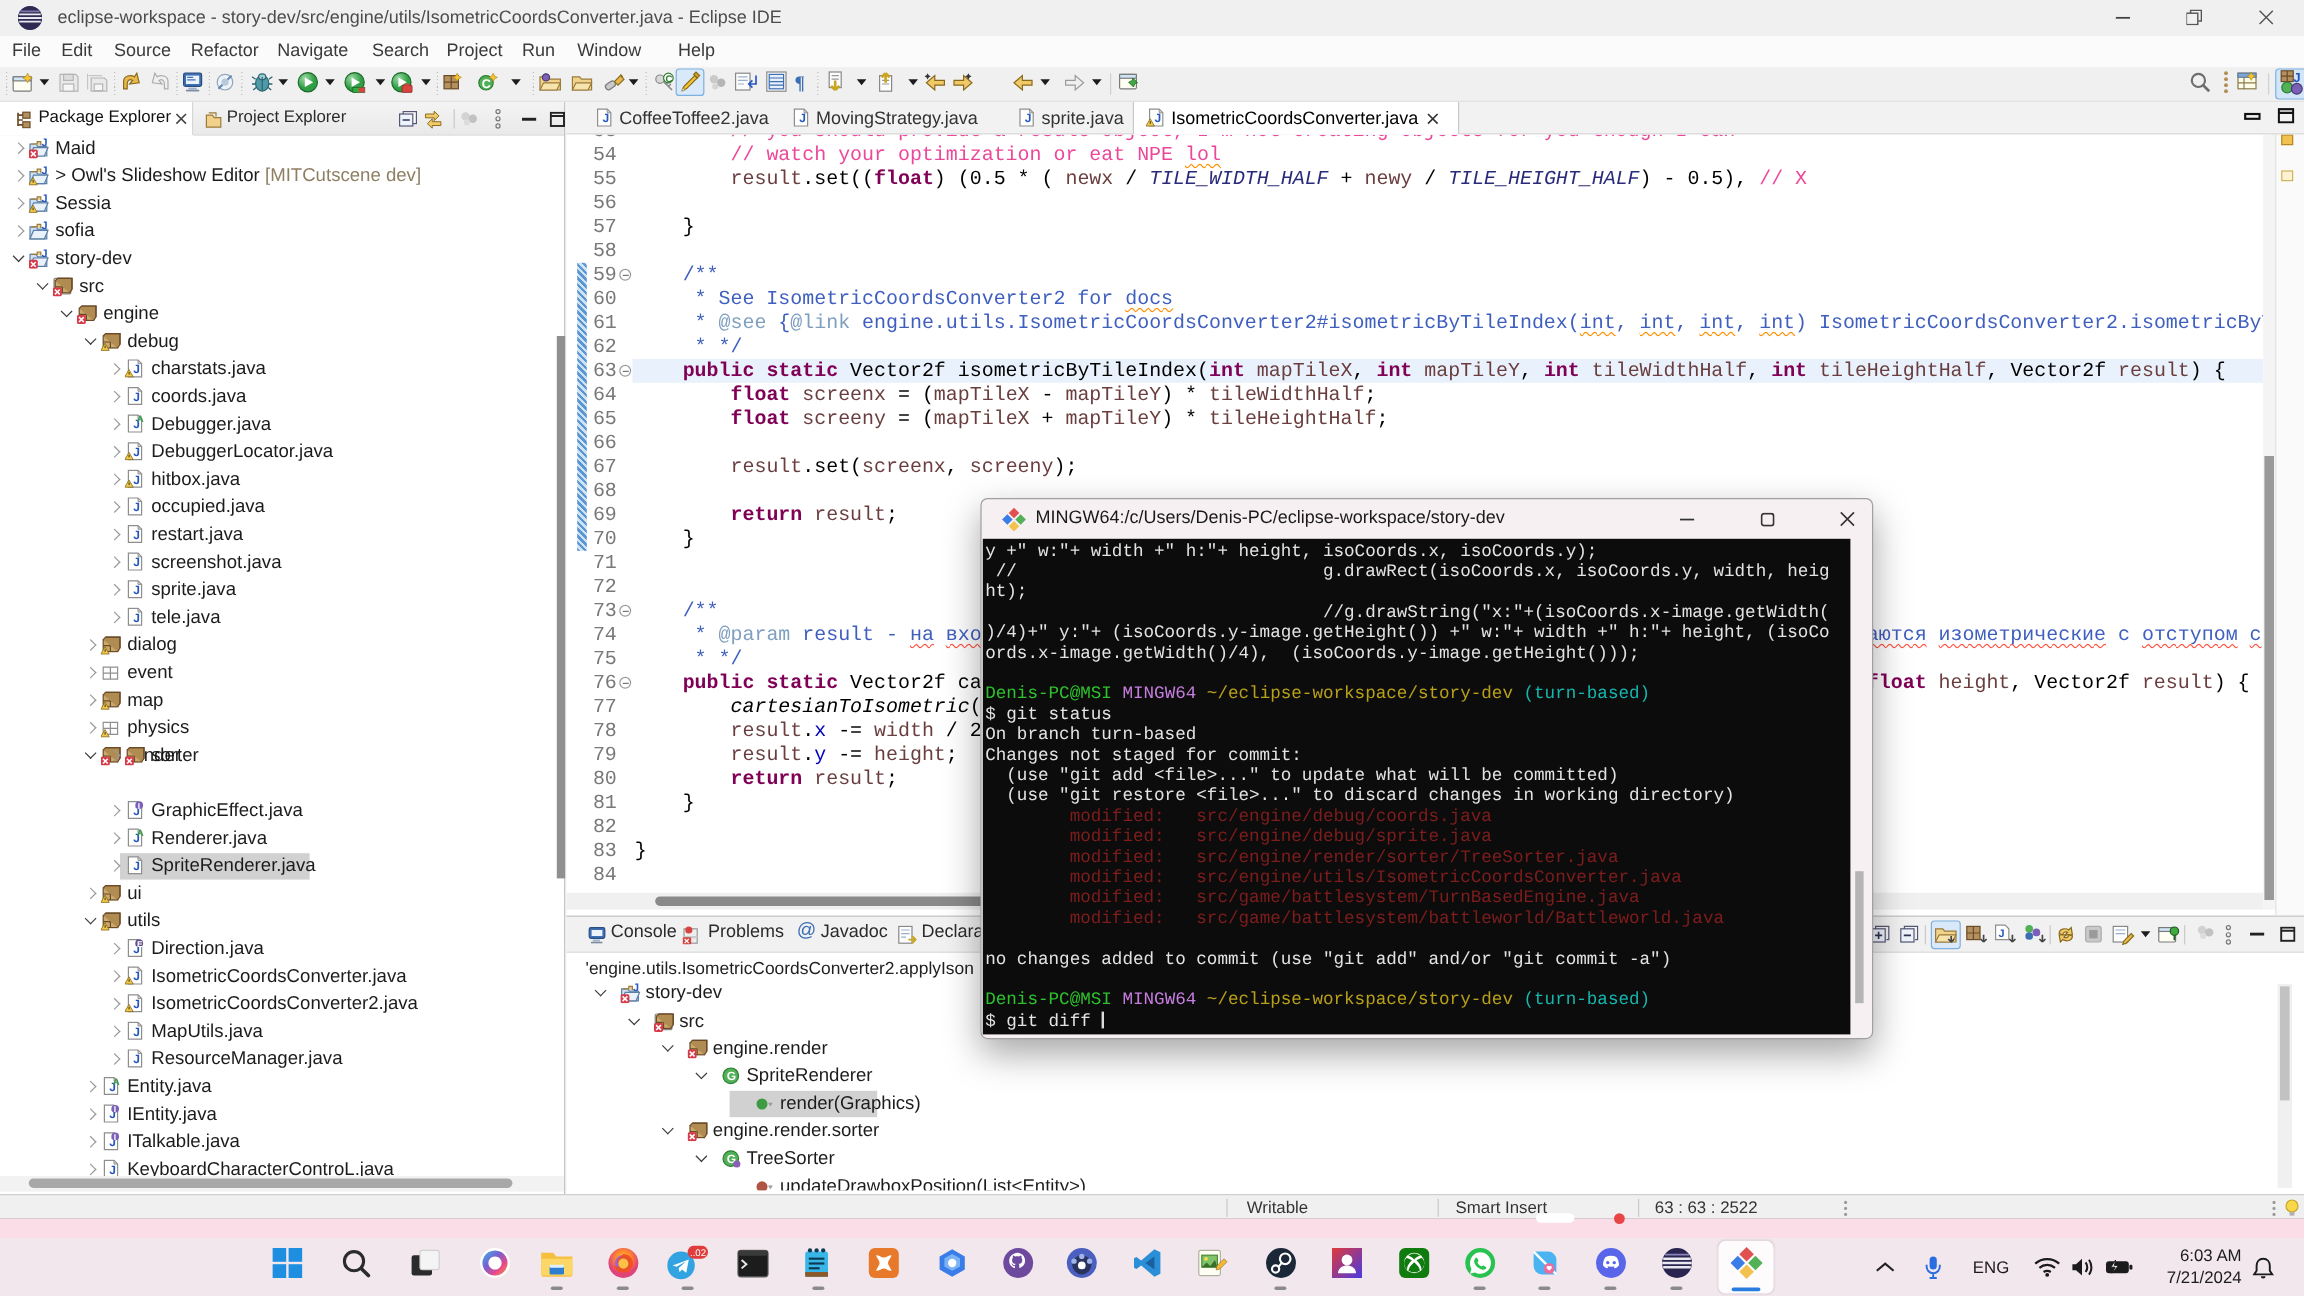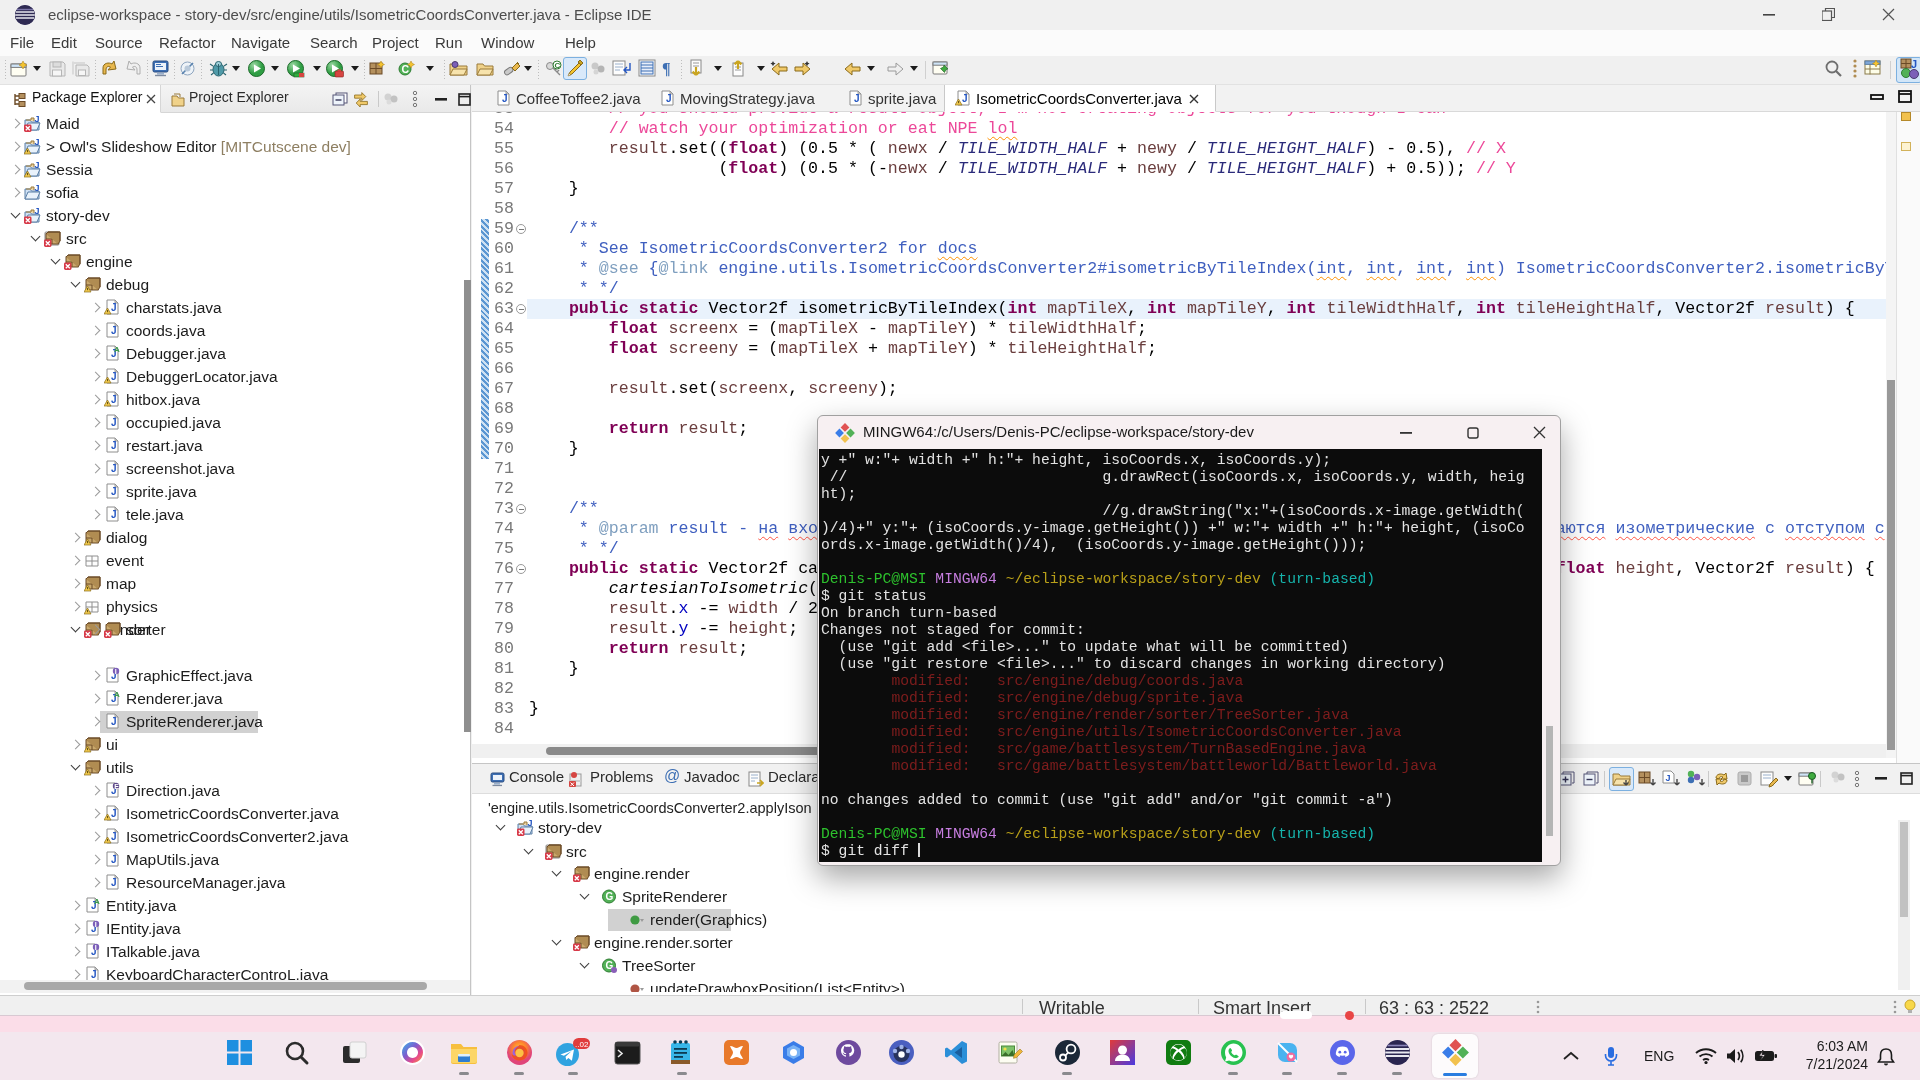--- a/index.html
+++ b/index.html
@@ -33,21 +33,21 @@
 .t{color:#7f9fbf;font-weight:normal}
 .v{color:#6a3e3e}
 .s{color:#2a2a7a;font-style:italic}
 .f{color:#0000c0}
 .m{font-style:italic}
 .wo{text-decoration:underline wavy #ff9000 1px;text-underline-offset:3px;text-decoration-skip-ink:none}
 .wr{text-decoration:underline wavy #ff5544 1px;text-underline-offset:3px;text-decoration-skip-ink:none}
 #bpanel{left:472px;top:763px;width:1448px;height:232px;background:#fff}
 #btabs{position:absolute;left:0;top:0;width:1448px;height:31px;background:#f1f1f1;border-bottom:1px solid #ddd;border-top:1px solid #c5c5c5}
 .btab{position:absolute;top:4px;font-size:15px;color:#2b2b2b}
-#statusbar{left:0;top:995px;width:1920px;height:21px;background:#f0f0f0;border-top:1px solid #cecece;border-bottom:1px solid #d8c9d2;font-size:18px;color:#333}
+#statusbar{left:0;top:995px;width:1920px;height:21px;background:#f0f0f0;border-top:1px solid #cecece;border-bottom:1px solid #d8c9d2;font-size:14px;color:#333}
 #deskstrip{left:0;top:1016px;width:1920px;height:16px;background:#fbdde8}
 #taskbar{left:0;top:1032px;width:1920px;height:48px;background:#f3e7ee}
 .pill{position:absolute;top:1071.5px;width:10px;height:3px;border-radius:2px;background:#8a8a8e}
 .tray{position:absolute;font-size:14px;color:#1b1b1b}
 #terminal{left:817px;top:415px;width:744px;height:451px;background:#f7f0f2;border-radius:6px;border:1px solid #a0a0a0;box-shadow:0 12px 30px rgba(0,0,0,.35)}
 #termtitle{position:absolute;left:0;top:0;width:100%;height:33px;font-size:15px;color:#1a1a1a}
 #termbody{position:absolute;left:1px;top:33px;width:723px;height:413px;background:#0c0c0c}
 .tl{position:absolute;left:3px;font-family:"Liberation Mono",monospace;font-size:14.66px;line-height:17px;white-space:pre;color:#e3e3e3}
 .tg{color:#2dc22d}.tm{color:#c77ee0}.ty{color:#b9a019}.tc{color:#16b5ad}.tr{color:#7f1d1d}
 svg{display:block}
@@ -788,21 +788,20 @@
 <div class="abs" style="left:9px;top:134px;width:8px;height:240px;background:repeating-linear-gradient(45deg,#5a96d2 0 2px,#cfe2f3 2px 4px)"></div>
 <div class="abs" style="left:55px;top:214px;width:1359px;height:20px;background:#e9f2fc"></div>
 <div class="abs" style="left:0;top:27px;width:1414px;height:646px;overflow:hidden">
 <div class="code gut" style="top:-13px">53</div>
 <div class="code cl" style="top:-13px">        <span class="cm">// you should provide a result object, I'm not creating objects for you though I can</span></div>
 <div class="code gut" style="top:7px">54</div>
 <div class="code cl" style="top:7px">        <span class="cm">// watch your optimization or eat NPE <span class="wo">lol</span></span></div>
 <div class="code gut" style="top:27px">55</div>
 <div class="code cl" style="top:27px">        <span class="v">result</span>.set((<span class="k">float</span>) (0.5 * ( <span class="v">newx</span> / <span class="s">TILE_WIDTH_HALF</span> + <span class="v">newy</span> / <span class="s">TILE_HEIGHT_HALF</span>) - 0.5), <span class="cm">// X</span></div>
 <div class="code gut" style="top:47px">56</div>
-<div class="code cl" style="top:47px">                   (<span class="k">float</span>) (0.5 * (-<span class="v">newx</span> / <span class="s">TILE_WIDTH_HALF</span> + <span class="v">newy</span> / <span class="s">TILE_HEIGHT_HALF</span>) + 0.5)); <span class="cm">// Y</span></div>
 <div class="code gut" style="top:67px">57</div>
 <div class="code cl" style="top:67px">    }</div>
 <div class="code gut" style="top:87px">58</div>
 <div class="code cl" style="top:87px"></div>
 <div class="code gut" style="top:107px">59</div>
 <div class="code cl" style="top:107px">    <span class="j">/**</span></div>
 <div class="code gut" style="top:127px">60</div>
 <div class="code cl" style="top:127px">    <span class="j"> * See IsometricCoordsConverter2 for <span class="wo">docs</span></span></div>
 <div class="code gut" style="top:147px">61</div>
 <div class="code cl" style="top:147px">    <span class="j"> * <span class="t">@see</span> {<span class="t">@link</span> engine.utils.IsometricCoordsConverter2#isometricByTileIndex(<span class="wo">int</span>, <span class="wo">int</span>, <span class="wo">int</span>, <span class="wo">int</span>) IsometricCoordsConverter2.isometricByTileIndex}</span></div>

